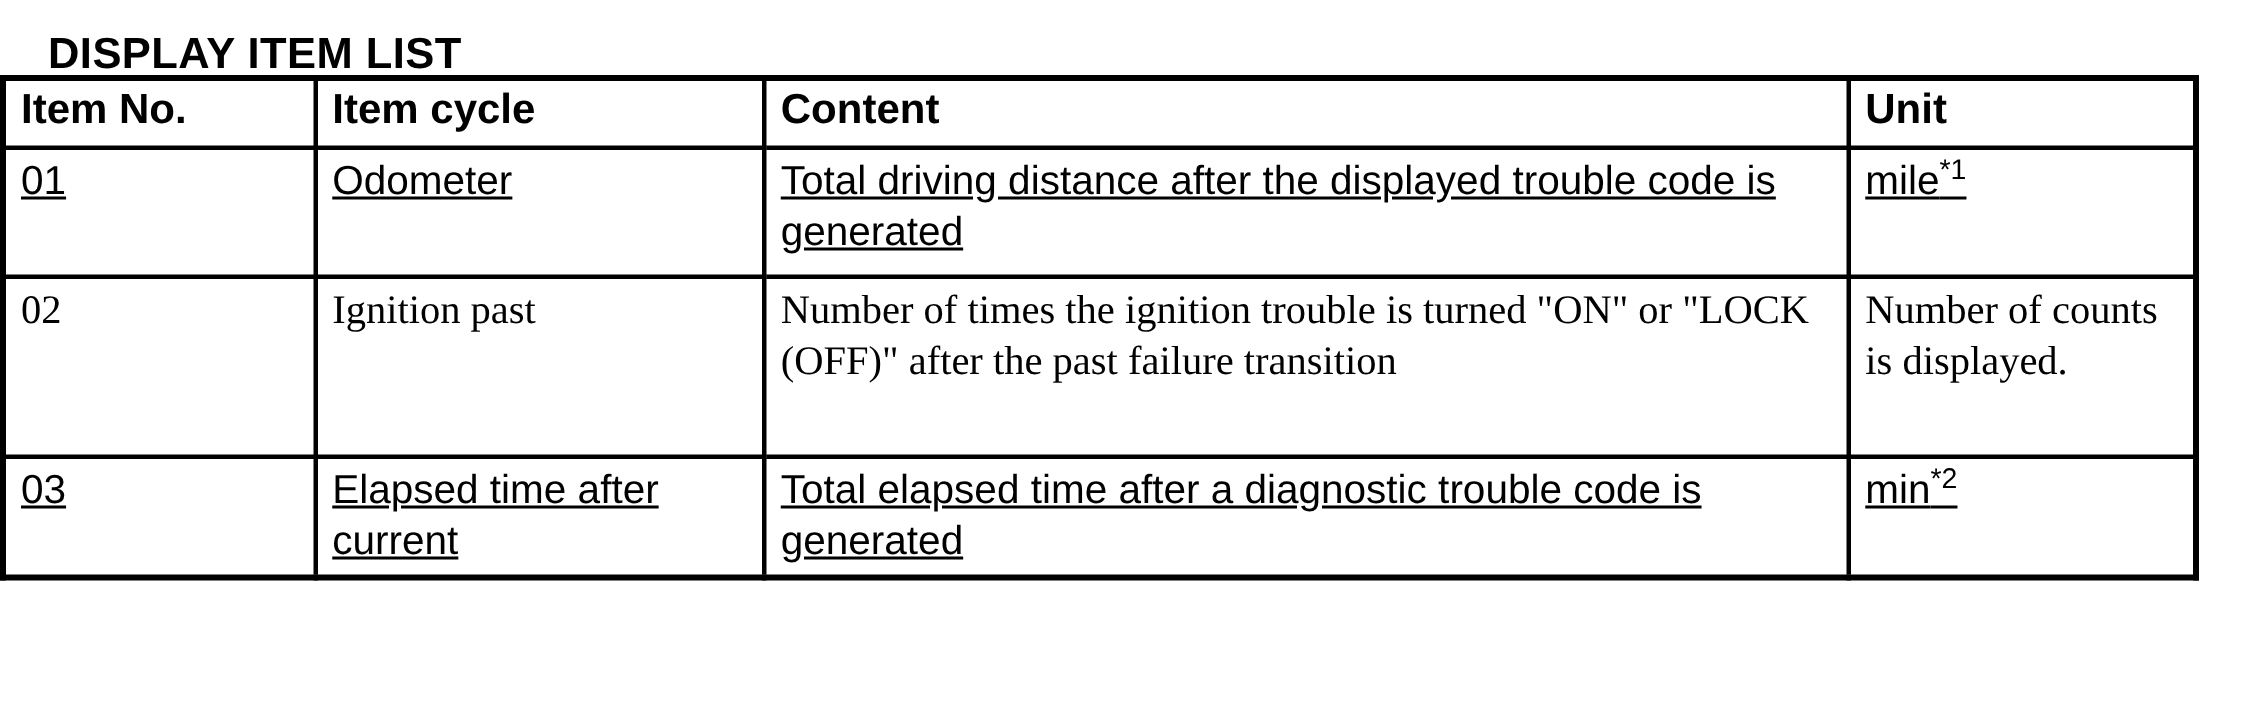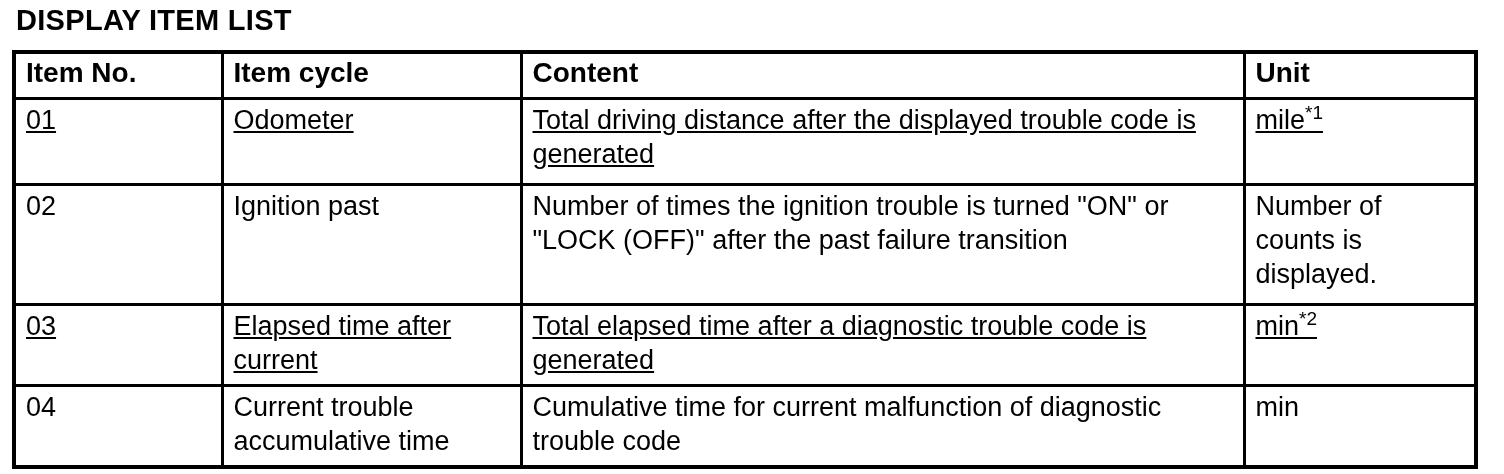--- a/index.html
+++ b/index.html
@@ -14,29 +14,29 @@
   .page {
     position: relative;
     width: 1504px;
     height: 474px;
     overflow: hidden;
   }
   .title {
     position: absolute;
     left: 16px;
     top: 4px;
-    margin: 0;
+    margin: 16px;
     font-size: 29px;
     font-weight: bold;
     letter-spacing: 0.3px;
     white-space: nowrap;
   }
   table.item-table {
     position: absolute;
-    left: 12px;
+    left: 0;
     top: 50px;
     width: 1462px;
     border-collapse: collapse;
     table-layout: fixed;
     border: 4px solid #000000;
   }
   .item-table th,
   .item-table td {
     border: 3px solid #000000;
     vertical-align: top;
@@ -48,21 +48,21 @@
     font-size: 28px;
     font-weight: bold;
   }
   .item-table td {
     font-size: 27px;
     line-height: 34px;
     font-weight: normal;
   }
   tr.header-row   { height: 46px; }
   tr.data-row-0   { height: 86px; text-decoration: underline; }
-  tr.data-row-1   { height: 120px; }
+  tr.data-row-1   { height: 120px; font-family: Liberation Serif, serif; }
   tr.data-row-2   { height: 81px; text-decoration: underline; }
   tr.data-row-3   { height: 82px; }
   .unit-sup {
     font-size: 19px;
     line-height: 0;
     vertical-align: super;
   }
 </style>
 </head>
 <body>
@@ -98,22 +98,16 @@
         <td>Ignition past</td>
         <td>Number of times the ignition trouble is turned "ON" or "LOCK (OFF)" after the past failure transition</td>
         <td><span>Number of counts is displayed.</span><sup class="unit-sup"></sup></td>
       </tr>
       <tr class="data-row-2">
         <td>03</td>
         <td>Elapsed time after current</td>
         <td>Total elapsed time after a diagnostic trouble code is generated</td>
         <td><span>min</span><sup class="unit-sup">*2</sup></td>
       </tr>
-      <tr class="data-row-3">
-        <td>04</td>
-        <td>Current trouble accumulative time</td>
-        <td>Cumulative time for current malfunction of diagnostic trouble code</td>
-        <td><span>min</span><sup class="unit-sup"></sup></td>
-      </tr>
     </tbody>
   </table>
 
 </div>
 
 </body></html>

